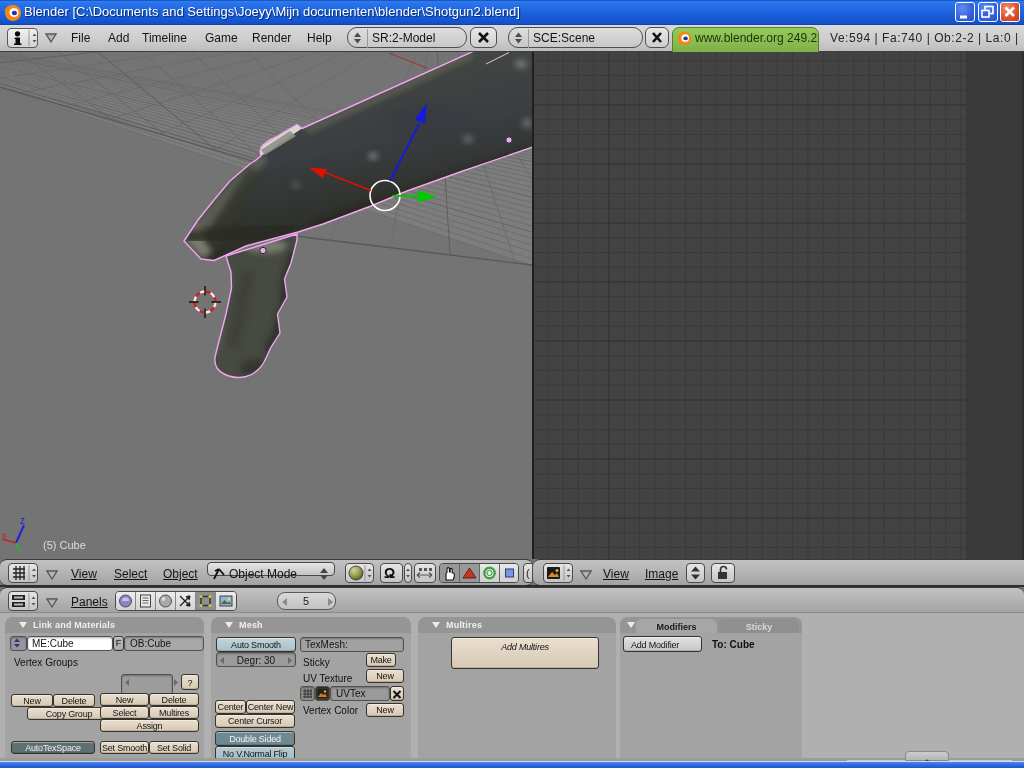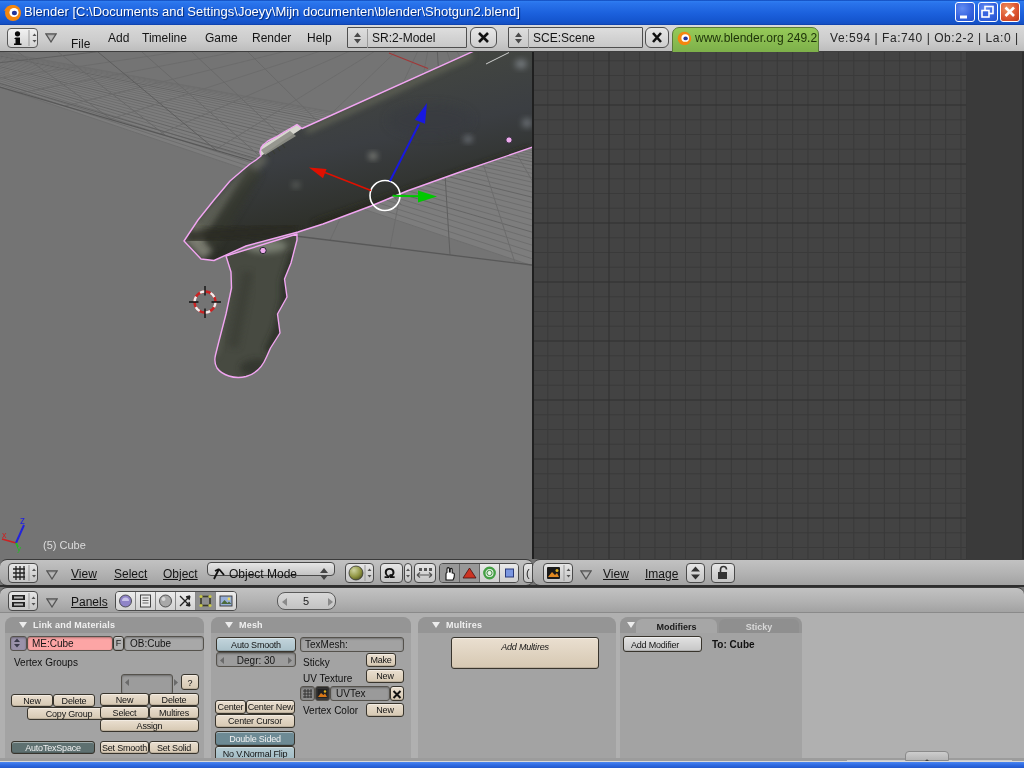--- a/index.html
+++ b/index.html
@@ -16,21 +16,21 @@
 #btn-min{left:955px;background:radial-gradient(circle at 35% 30%,#638cf2 0%,#3764e0 55%,#2250cc 100%);}
 #btn-max{left:978px;background:radial-gradient(circle at 35% 30%,#638cf2 0%,#3764e0 55%,#2250cc 100%);}
 #btn-close{left:1000px;background:radial-gradient(circle at 35% 30%,#ee9360 0%,#dc5532 55%,#c03a18 100%);}
 
 
 #menubar{left:0;top:25px;width:1024px;height:27px;
  background:linear-gradient(180deg,#d9d9d9 0%,#cccccc 60%,#bdbdbd 100%);
  border-bottom:1px solid #3e3e3e;}
 .menutxt{top:6px;font-size:12px;color:#141414;}
 .iconbtn{border:1px solid #585858;border-radius:4px;background:linear-gradient(180deg,#f2f2f2,#d2d2d2);}
-.combo{border:1px solid #4e4e4e;border-radius:1px;background:linear-gradient(180deg,#dedede,#c8c8c8);
+.combo{border:1px solid #4e4e4e;border-radius:10px;background:linear-gradient(180deg,#dedede,#c8c8c8);
  font-size:12px;color:#141414;}
 .xbtn{border:1px solid #4e4e4e;border-radius:6px;background:linear-gradient(180deg,#e8e8e8,#cecece);
  color:#111;font-weight:bold;text-align:center;font-size:13px;}
 
 
 #v3d{left:0;top:52px;width:532px;height:507px;background:#747474;overflow:hidden;}
 #vsep{left:532px;top:52px;width:2px;height:507px;background:#1f1f1f;}
 #uv{left:534px;top:52px;width:490px;height:507px;background:#434343;overflow:hidden;}
 #uvstrip{position:absolute;left:432px;top:0;width:58px;height:507px;background:#3a3a3a;border-left:1px solid #383838;border-right:2px solid #2e2e2e;}
 
@@ -88,21 +88,21 @@
           <circle cx="9.5" cy="4.8" r="2.6" fill="#0a0a0a"></circle>
       <path d="M6.5,8.5 h4.5 v6 h1.5 v1.5 h-7.5 v-1.5 h1.5 v-4.5 h-1.5 z" fill="#0a0a0a" transform="translate(1,0)"></path>
       <line x1="21" y1="1" x2="21" y2="17" stroke="#999"></line>
       <path d="M24.5,7 l2,-2.6 2,2.6 Z M24.5,11 l2,2.6 2,-2.6 Z" fill="#555"></path>
         </svg>
     </div>
     <svg class="abs tri" style="left:45px;top:8px;" viewBox="0 0 12 10">
         <path d="M0.8,0.8 L11.2,0.8 L6,9 Z" fill="#9a9a9a" stroke="#555" stroke-width="1.2"></path>
         <path d="M3,2.6 L9,2.6 L6,7.2 Z" fill="#b8b8b8"></path>
       </svg>
-    <div class="abs menutxt" style="left:71px;margin-top:6px;">File</div>
+    <div class="abs menutxt" style="left:71px;">File</div>
     <div class="abs menutxt" style="left:108px;">Add</div>
     <div class="abs menutxt" style="left:142px;">Timeline</div>
     <div class="abs menutxt" style="left:205px;">Game</div>
     <div class="abs menutxt" style="left:252px;">Render</div>
     <div class="abs menutxt" style="left:307px;">Help</div>
     <div class="abs combo" style="left:347px;top:2px;width:120px;height:21px;">
       <svg class="abs" style="left:2px;top:2px" width="16" height="16">
           <path d="M4,7 l3.5,-4.5 3.5,4.5 Z M4,9 l3.5,4.5 3.5,-4.5 Z" fill="#4a4a4a"></path>
         </svg>
       <span class="abs" style="left:24px;top:3px;">SR:2-Model</span>
@@ -458,21 +458,21 @@
 
     <div class="panel" style="left:5px;width:199px;">
       <div class="phead">
           <div class="ptri"></div>
           <span style="position:absolute;left:28px;top:3px;">Link and Materials</span>
         </div>
       <div class="fld" style="left:5px;top:19px;width:17px;height:15px;background:#9a92aa;">
         <svg width="15" height="13">
             <path d="M3,5 l3,-3.5 3,3.5 Z M3,7 l3,3.5 3,-3.5 Z" fill="#3a3a4a"></path>
           </svg></div>
-      <div class="fld" style="left:22px;top:19px;width:86px;height:15px;background:#fca5a5;text-align:left;padding:1px 0 0 4px;">ME:Cube</div>
+      <div class="fld" style="left:22px;top:19px;width:86px;height:15px;background:#ffffff;text-align:left;padding:1px 0 0 4px;">ME:Cube</div>
       <div class="bt" style="left:108px;top:19px;width:11px;height:15px;background:#b2b2b2;">F</div>
       <div class="fld" style="left:119px;top:19px;width:80px;height:15px;text-align:left;padding:1px 0 0 5px;background:#a8a8a8;">OB:Cube</div>
       <div class="lbl" style="left:9px;top:40px;">Vertex Groups</div>
       <div class="fld" style="left:116px;top:57px;width:52px;height:16px;padding-top:19px;">0 Mat 0</div>
       <svg class="abs" style="left:119px;top:61px" width="7" height="9">
           <path d="M5,1 L1,4.5 L5,8 Z" fill="#6a6a6a"></path>
         </svg>
       <svg class="abs" style="left:167px;top:61px" width="7" height="9">
           <path d="M2,1 L6,4.5 L2,8 Z" fill="#6a6a6a"></path>
         </svg>

